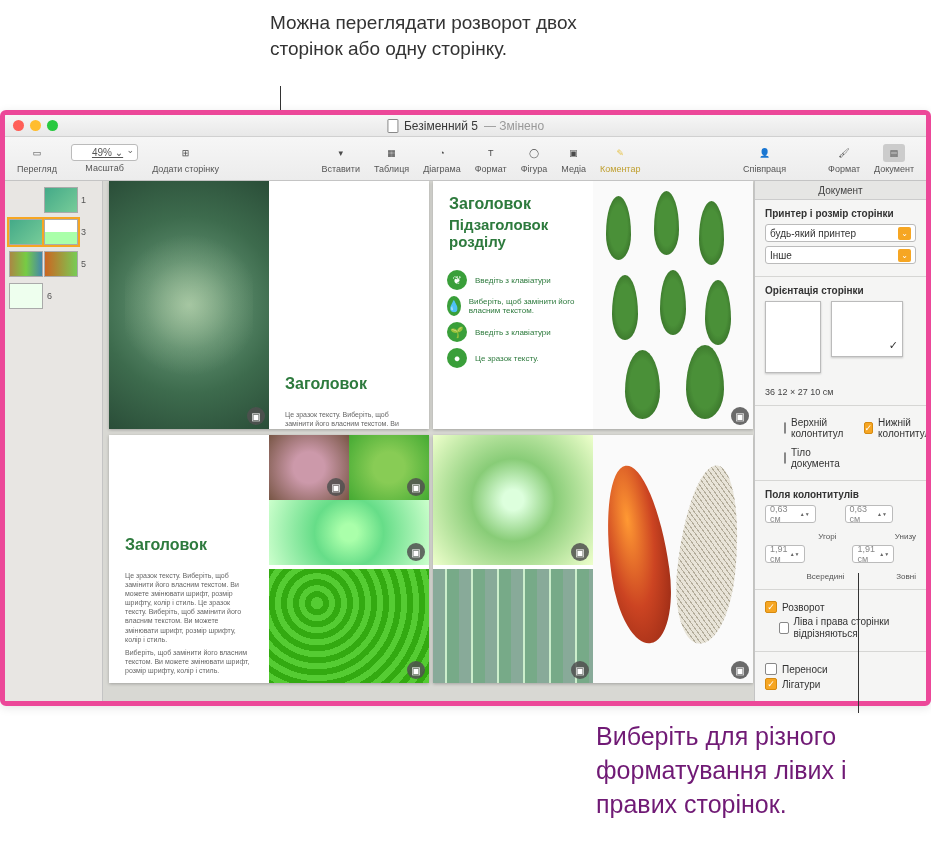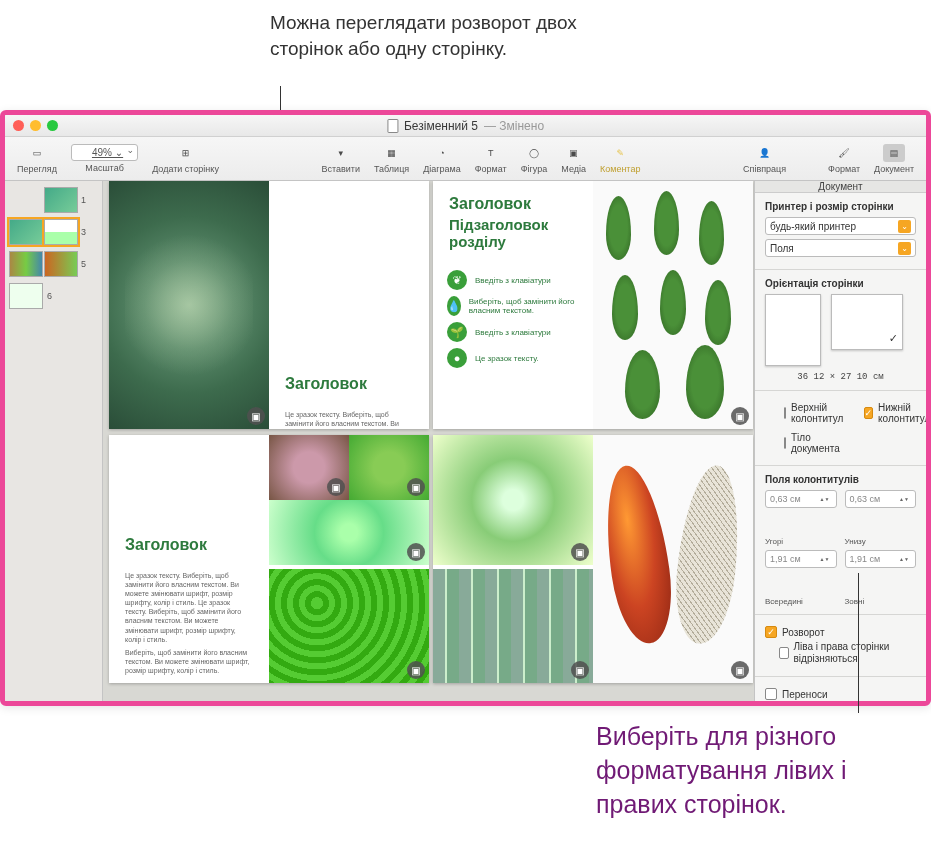--- a/index.html
+++ b/index.html
@@ -202,28 +202,28 @@
 }
 .sb-tabs { height: 22px; background: #e6e6e4; display: flex; align-items: center; justify-content: center; border-bottom: 1px solid #ccc; font-size: 10px; color: #444; }
 .sb-section { padding: 8px 10px; border-bottom: 1px solid #d6d6d4; }
 .sb-label { font-size: 10px; font-weight: 600; margin-bottom: 5px; color: #333; }
 .sb-select { width: 100%; height: 18px; background: #fff; border: 1px solid #bbb; border-radius: 3px; font-size: 10px; padding: 0 4px; display: flex; align-items: center; justify-content: space-between; margin-bottom: 4px; }
 .sb-select .arrow { width: 13px; height: 13px; background: #f6a623; border-radius: 2px; display: flex; align-items: center; justify-content: center; color: #fff; font-size: 8px; }
 .orient-row { display: flex; gap: 10px; margin-top: 4px; justify-content: flex-start; }
 .orient { width: 56px; height: 72px; background: #fff; border: 1px solid #bbb; box-shadow: 0 1px 2px rgba(0,0,0,0.2); position: relative; }
 .orient.landscape { width: 72px; height: 56px; }
 .orient .check { position: absolute; right: 4px; bottom: 4px; color: #333; font-size: 11px; }
-.orient-dim { text-align: center; font-size: 9px; color: #444; margin-top: 6px; font-family: Liberation Mono, monospace; }
+.orient-dim { text-align: left; font-size: 9px; color: #444; margin-top: 14px; }
 .chk-row { display: flex; align-items: center; gap: 5px; margin: 3px 0; font-size: 10px; }
 .chk { width: 12px; height: 12px; border: 1px solid #888; border-radius: 2px; background: #fff; display: flex; align-items: center; justify-content: center; font-size: 9px; color: #fff; }
 .chk.on { background: #f6a623; border-color: #d68a10; }
 .chk-grid { display: flex; flex-wrap: wrap; gap: 2px 8px; }
 .chk-grid .chk-row { width: calc(50% - 4px); padding-left: 19px; }
 .margin-row { display: flex; gap: 8px; margin-top: 4px; }
-.margin-col { flex: 1; display: flex; flex-direction: column; gap: 2px; }
+.margin-col { flex: 1; display: flex; flex-direction: row; gap: 2px; }
 .margin-input { height: 18px; background: #fff; border: 1px solid #bbb; border-radius: 3px; font-size: 9px; display: flex; align-items: center; padding: 0 4px; justify-content: space-between; color: #888; }
 .stepper { width: 12px; display: flex; flex-direction: column; font-size: 5px; color: #666; line-height: 5px; }
 .margin-sub { font-size: 8px; color: #555; margin-top: 27px; }
 </style>
 </head>
 <body>
 
 <div class="annotation-top">Можна переглядати розворот двох сторінок або одну сторінку.</div>
 <div class="callout-line-top"></div>
 
@@ -437,21 +437,21 @@
     <div class="sidebar">
       <div class="sb-tabs">Документ</div>
 
       <div class="sb-section">
         <div class="sb-label">Принтер і розмір сторінки</div>
         <div class="sb-select">
           <span>будь-який принтер</span>
           <span class="arrow">⌄</span>
         </div>
         <div class="sb-select">
-          <span>Поля</span>
+          <span>Інше</span>
           <span class="arrow">⌄</span>
         </div>
       </div>
 
       <div class="sb-section">
         <div class="sb-label">Орієнтація сторінки</div>
         <div class="orient-row">
           <div class="orient"></div>
           <div class="orient landscape">
               <span class="check">✓</span>

